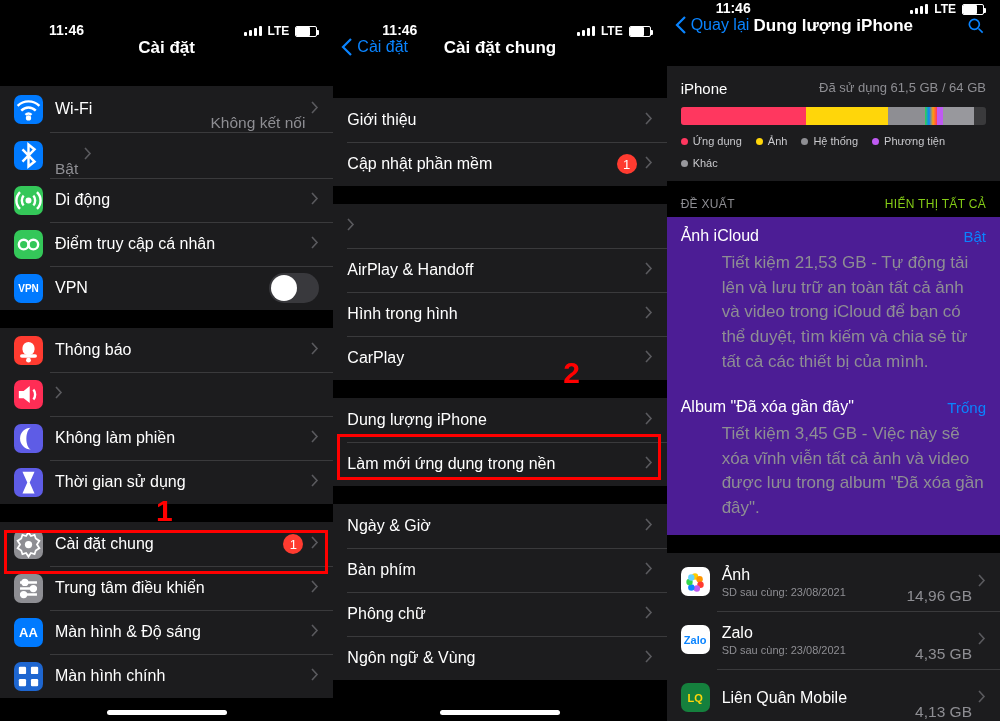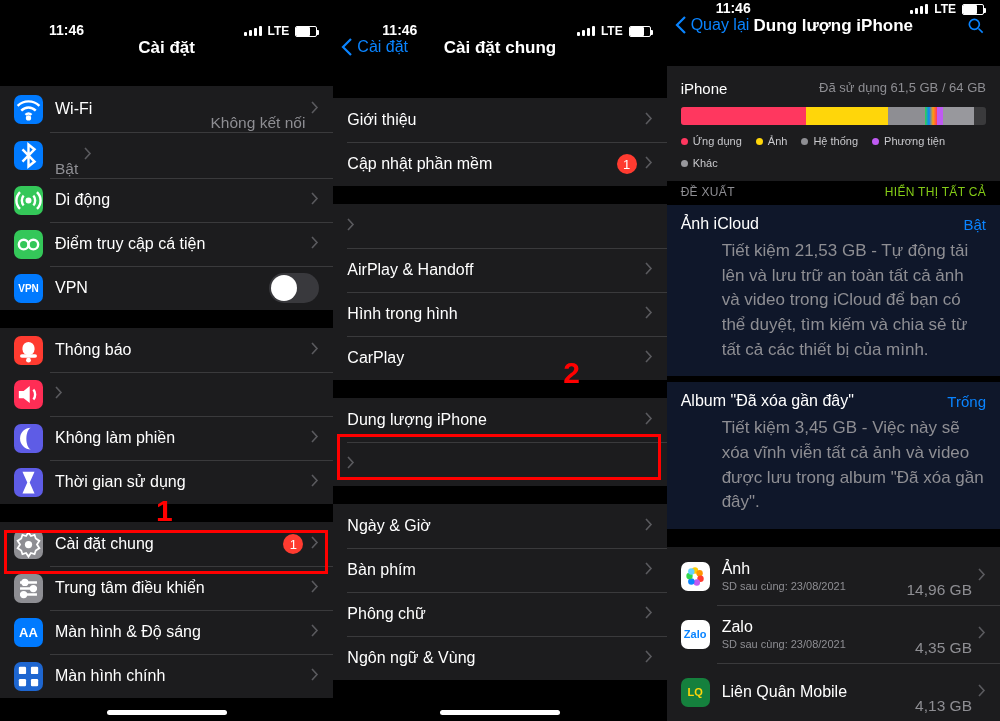--- a/index.html
+++ b/index.html
@@ -112,26 +112,26 @@
   }
   .storage-head .used{color:#8e8e93;font-size:13px;}
   .storage-bar{
     height:18px;margin:4px 14px 10px;display:flex;border-radius:3px;overflow:hidden;background:#3a3a3c;
   }
   .storage-bar span{display:block;height:100%;}
   .legend{display:flex;flex-wrap:wrap;padding:0 14px 12px;gap:10px 14px;}
   .legend div{display:flex;align-items:center;font-size:11px;color:#c9c9cd;}
   .legend i{width:7px;height:7px;border-radius:50%;margin-right:5px;display:inline-block;}
   .sect-header{
-    display:flex;justify-content:space-between;padding:4px 14px 6px;
+    display:flex;justify-content:space-between;padding:16px 14px 6px;
     font-size:12px;color:#8e8e93;letter-spacing:0.3px;
   }
   .sect-header .link{color:#84cc16;}
   .card{
-    background:#0f172a;border-radius:0;padding:10px 14px 14px;
+    background:#4c1d95;border-radius:0;padding:10px 14px 14px;
   }
   .card .card-row{display:flex;align-items:center;}
   .card .card-row .t{flex:1;font-size:16px;}
   .card .card-row .act{color:#0a84ff;font-size:15px;}
   .card .desc{color:#8e8e93;font-size:17px;line-height:1.45;margin:6px 0 0 41px;}
   .home-ind{position:absolute;bottom:6px;left:50%;transform:translateX(-50%);
     width:120px;height:5px;border-radius:3px;background:#fff;}
   
   .bg-blue{background:#007aff;} .bg-green{background:#34c759;} .bg-red{background:#ff3b30;} .bg-indigo{background:#5e5ce6;}
   .bg-gray{background:#8e8e93;} .bg-darkblue{background:#1e66d0;}
@@ -201,21 +201,21 @@
             <path d="M1 1l5 5.5L1 12" stroke="#5a5a5e" stroke-width="1.6" fill="none"></path>
           </svg></span>
     </div>
     <div class="row">
       <span class="app-icon bg-green">
           <svg viewBox="0 0 24 24" fill="none" stroke="#fff" stroke-width="2">
             <circle cx="8" cy="12" r="4"></circle>
             <circle cx="16" cy="12" r="4"></circle>
           </svg>
         </span>
-      <span class="label">Điểm truy cập cá tiện</span>
+      <span class="label">Điểm truy cập cá nhân</span>
       <span class="chev"><svg viewBox="0 0 8 13">
             <path d="M1 1l5 5.5L1 12" stroke="#5a5a5e" stroke-width="1.6" fill="none"></path>
           </svg></span>
     </div>
     <div class="row">
       <span class="app-icon bg-blue" style="font-size:10px;font-weight:700;">VPN</span>
       <span class="label">VPN</span>
       <span class="toggle">
           <i></i>
         </span>
@@ -396,20 +396,21 @@
   </div>
 
   <div class="group">
     <div class="row noicon">
         <span class="label">Dung lượng iPhone</span>
         <span class="chev"><svg viewBox="0 0 8 13">
             <path d="M1 1l5 5.5L1 12" stroke="#5a5a5e" stroke-width="1.6" fill="none"></path>
           </svg></span>
       </div>
     <div class="row noicon">
+        <span class="label">Làm mới ứng dụng trong nền</span>
         <span class="chev"><svg viewBox="0 0 8 13">
             <path d="M1 1l5 5.5L1 12" stroke="#5a5a5e" stroke-width="1.6" fill="none"></path>
           </svg></span>
       </div>
   </div>
 
   <div class="group">
     <div class="row noicon">
         <span class="label">Ngày &amp; Giờ</span>
         <span class="chev"><svg viewBox="0 0 8 13">

